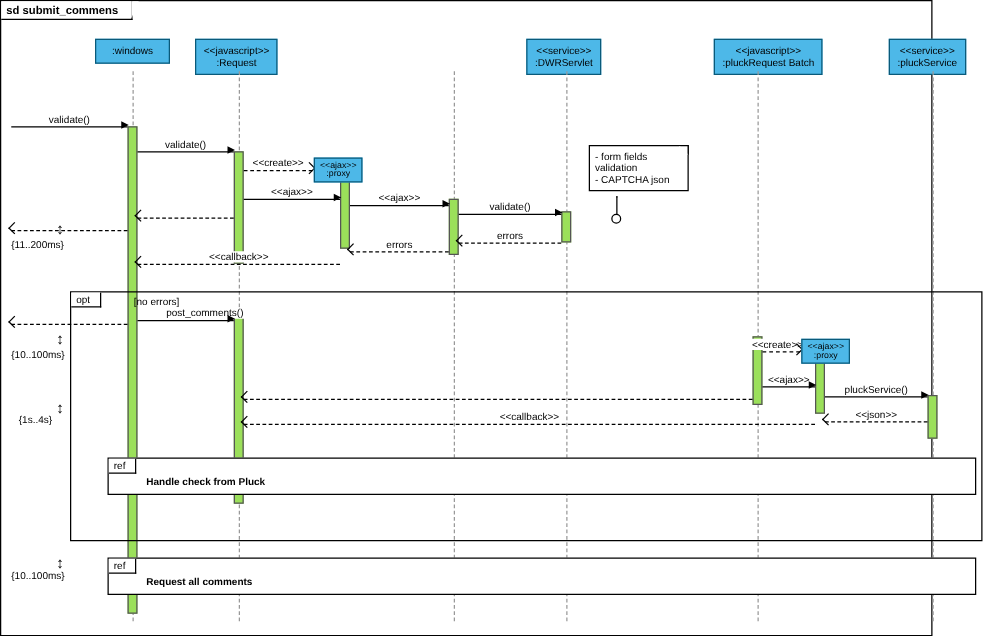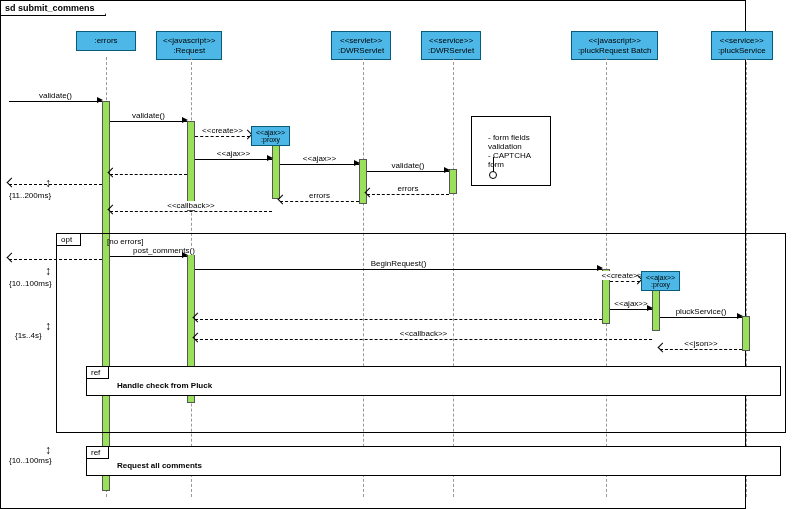--- a/index.html
+++ b/index.html
@@ -14,49 +14,46 @@
   .msg { position: absolute; height: 12px; text-decoration: underline; }
   .msg-line { position: absolute; top: 8px; left: 0; right: 0; border-top: 1px solid #000; }
   .msg-line.dashed { border-top: 1px dashed #000; }
   .msg-label { position: absolute; top: -2px; left: 50%; transform: translateX(-50%); background: #fff; padding: 0 2px; white-space: nowrap; font-size: 8px; }
   .arrow-r::after { content: ''; position: absolute; right: -1px; top: 4px; width: 0; height: 0; border-left: 6px solid #000; border-top: 3px solid transparent; border-bottom: 3px solid transparent; }
   .arrow-r-open::after { content: ''; position: absolute; right: -1px; top: 3px; width: 6px; height: 6px; border-top: 1px solid #000; border-right: 1px solid #000; transform: rotate(45deg); }
   .arrow-l-open::before { content: ''; position: absolute; left: -1px; top: 3px; width: 6px; height: 6px; border-top: 1px solid #000; border-left: 1px solid #000; transform: rotate(-45deg); }
   .frag { position: absolute; border: 1px solid #000; }
   .frag-title { position: absolute; top: 0; left: 0; border: 1px solid #000; border-top: none; border-left: none; padding: 1px 8px 1px 4px; font-size: 8px; background: #fff; }
   .guard { position: absolute; font-size: 8px; }
-  .note { position: absolute; border: 1px solid #000; background: #fff; padding: 16px; font-size: 8px; width: 80px; }
+  .note { position: absolute; border: 1px solid #000; background: #fff; padding: 4px; font-size: 8px; width: 80px; }
   .note::after { content: ''; position: absolute; top: -1px; right: -1px; width: 0; height: 0; border-left: 8px solid transparent; border-top: 8px solid #000; }
   .note::before { content: ''; position: absolute; top: 0; right: 0; width: 0; height: 0; border-left: 7px solid transparent; border-top: 7px solid #fff; z-index: 1; }
   .timing { position: absolute; font-size: 8px; }
   .timing-arrow { position: absolute; width: 14px; }
   .timing-arrow::before { content: '↕'; font-size: 12px; }
   .mini-proxy { position: absolute; background: #4db8e8; border: 1px solid #0a5a7a; padding: 2px 4px; font-size: 7px; text-align: center; }
   .circle { position: absolute; width: 8px; height: 8px; border: 1px solid #000; border-radius: 50%; background: #fff; }
   .note-line { position: absolute; border-top: 1px solid #000; }
 </style>
 </head>
 <body>
 
 <div class="frame">
   <div class="frame-title">sd submit_commens</div>
 
   <div class="participant" style="left:75px">
-    <div class="p-head"><span>:errors</span></div>
+    <div class="p-head"><span>:windows</span></div>
   </div>
   <div class="lifeline" style="left:105px"></div>
 
   <div class="participant" style="left:155px">
     <div class="p-head"><span>&lt;&lt;javascript&gt;&gt;</span><br><span>:Request</span></div>
   </div>
   <div class="lifeline" style="left:190px"></div>
 
-  <div class="participant" style="left:330px">
-    <div class="p-head"><span>&lt;&lt;servlet&gt;&gt;</span><br><span>:DWRServlet</span></div>
-  </div>
   <div class="lifeline" style="left:362px"></div>
 
   <div class="participant" style="left:420px">
     <div class="p-head"><span>&lt;&lt;service&gt;&gt;</span><br><span>:DWRServlet</span></div>
   </div>
   <div class="lifeline" style="left:452px"></div>
 
   <div class="participant" style="left:570px">
     <div class="p-head"><span>&lt;&lt;javascript&gt;&gt;</span><br><span>:pluckRequest
 Batch</span></div>
@@ -118,52 +115,48 @@
   <div class="msg arrow-l-open" style="left:8px; width:93px; top:175px">
       <div class="msg-line dashed"></div>
     </div>
   <div class="msg arrow-l-open" style="left:109px; width:77px; top:165px">
       <div class="msg-line dashed"></div>
     </div>
 
   <div class="note" style="left:470px; top:115px">
     <div>- form fields</div>
     <div>validation</div>
-    <div>- CAPTCHA form</div>
+    <div>- CAPTCHA json</div>
   </div>
   <div class="circle" style="left:488px; top:170px"></div>
   <div class="note-line" style="left:492px; top:156px; width:0; border-left:1px solid #000; height:15px"></div>
 
   <div class="frag" style="left:55px; top:232px; width:730px; height:200px">
     <div class="frag-title">opt</div>
     <div class="guard" style="left:50px; top:3px">[no errors]</div>
   </div>
 
   <div class="msg arrow-r" style="left:109px; width:77px; top:247px">
       <div class="msg-line"></div>
       <div class="msg-label" style="left:70%">post_comments()</div>
-    </div>
-  <div class="msg arrow-r" style="left:194px; width:407px; top:260px">
-      <div class="msg-line"></div>
-      <div class="msg-label">BeginRequest()</div>
     </div>
   <div class="msg arrow-r-open" style="left:609px; width:30px; top:272px">
       <div class="msg-line dashed"></div>
       <div class="msg-label" style="left:40%">&lt;&lt;create&gt;&gt;</div>
     </div>
   <div class="mini-proxy" style="left:640px; top:270px"><span>&lt;&lt;ajax&gt;&gt;</span><br><span>:proxy</span></div>
   <div class="msg arrow-r" style="left:609px; width:42px; top:300px">
       <div class="msg-line"></div>
       <div class="msg-label">&lt;&lt;ajax&gt;&gt;</div>
     </div>
   <div class="msg arrow-r" style="left:659px; width:82px; top:308px">
       <div class="msg-line"></div>
       <div class="msg-label">pluckService()</div>
     </div>
-  <div class="msg arrow-l-open" style="left:659px; width:82px; top:340px">
+  <div class="msg arrow-l-open" style="left:659px; width:82px; top:328px">
       <div class="msg-line dashed"></div>
       <div class="msg-label">&lt;&lt;json&gt;&gt;</div>
     </div>
   <div class="msg arrow-l-open" style="left:194px; width:457px; top:330px">
       <div class="msg-line dashed"></div>
       <div class="msg-label">&lt;&lt;callback&gt;&gt;</div>
     </div>
   <div class="msg arrow-l-open" style="left:194px; width:407px; top:310px">
       <div class="msg-line dashed"></div>
     </div>

